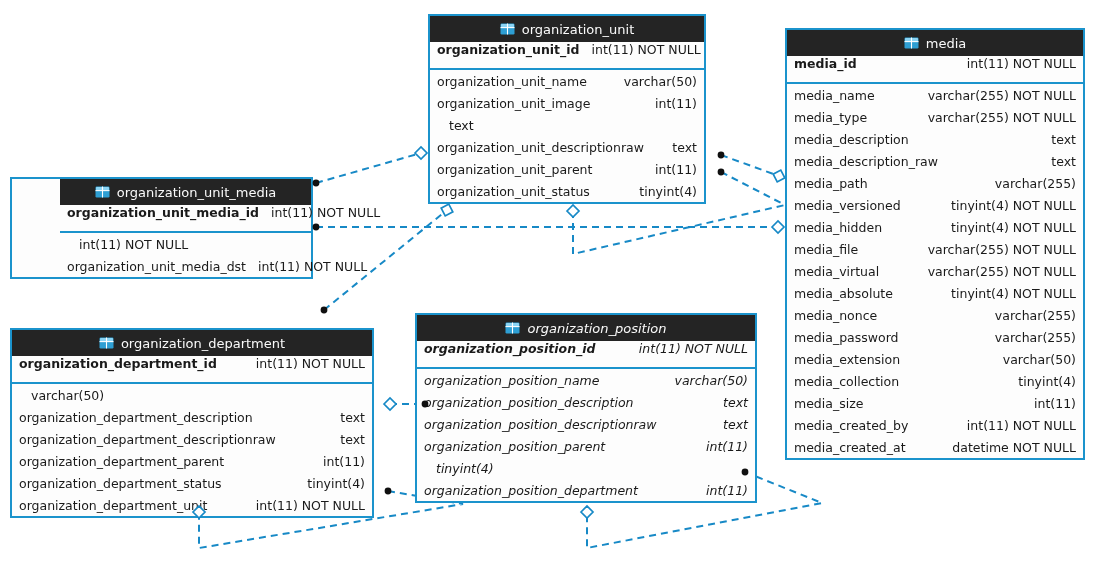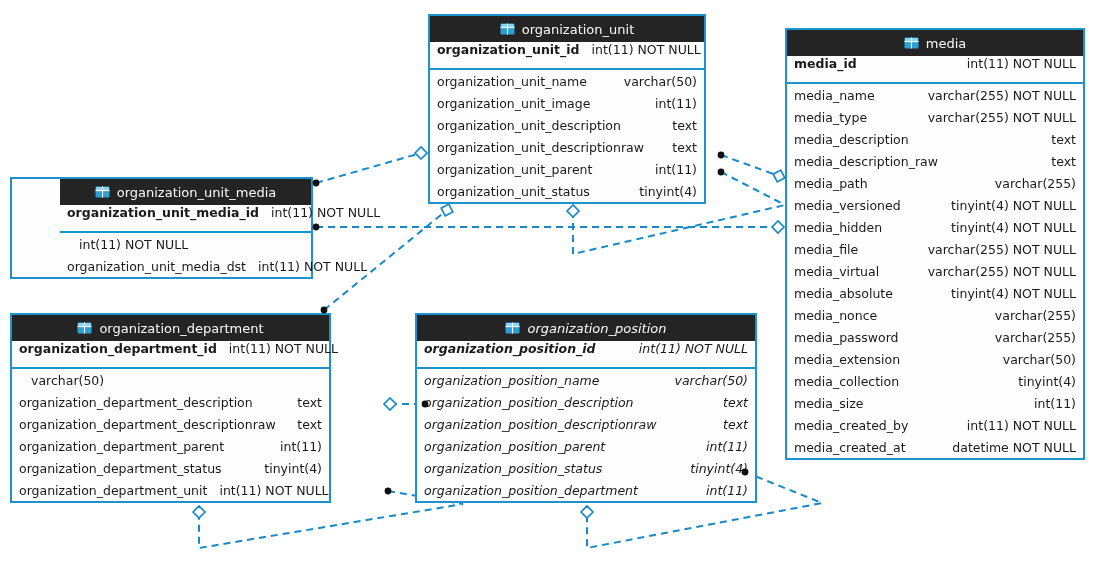--- a/index.html
+++ b/index.html
@@ -104,21 +104,20 @@
     <div>
           <div class="col-row">
             <span class="col-name">organization_unit_name</span>
             <span class="col-type">varchar(50)</span>
           </div>
           <div class="col-row">
             <span class="col-name">organization_unit_image</span>
             <span class="col-type">int(11)</span>
           </div>
           <div class="col-row">
-            <span class="col-name">organization_unit_description</span>
             <span class="col-type">text</span>
           </div>
           <div class="col-row">
             <span class="col-name">organization_unit_descriptionraw</span>
             <span class="col-type">text</span>
           </div>
           <div class="col-row">
             <span class="col-name">organization_unit_parent</span>
             <span class="col-type">int(11)</span>
           </div>
@@ -234,21 +233,21 @@
     <div>
           <div class="col-row">
             <span class="col-type">int(11) NOT NULL</span>
           </div>
           <div class="col-row">
             <span class="col-name">organization_unit_media_dst</span>
             <span class="col-type">int(11) NOT NULL</span>
           </div>
         </div>
   </div>
-      <div class="db-table" style="left: 10px; top: 313px; width: 321px;">
+      <div class="db-table" style="left: 10px; top: 328px; width: 364px;">
     <div class="tbl-header">
       <span class="tbl-icon">
         <svg width="15" height="12" viewBox="0 0 15 12">
           <rect x="0.5" y="0.5" width="14" height="11" rx="1.2" fill="#2e9fd4"></rect>
           <rect x="1" y="1" width="13" height="3.2" rx="0.8" fill="#8ad4f5"></rect>
           <line x1="0.5" y1="4.6" x2="14.5" y2="4.6" stroke="#ffffff" stroke-width="1.1"></line>
           <line x1="7.5" y1="0.5" x2="7.5" y2="11.5" stroke="#ffffff" stroke-width="1.1"></line>
         </svg>
       </span>
       <span>organization_department</span>
@@ -310,21 +309,20 @@
           </div>
           <div class="col-row">
             <span class="col-name">organization_position_descriptionraw</span>
             <span class="col-type">text</span>
           </div>
           <div class="col-row">
             <span class="col-name">organization_position_parent</span>
             <span class="col-type">int(11)</span>
           </div>
           <div class="col-row">
-            <span class="col-name">organization_position_status</span>
             <span class="col-type">tinyint(4)</span>
           </div>
           <div class="col-row">
             <span class="col-name">organization_position_department</span>
             <span class="col-type">int(11)</span>
           </div>
         </div>
   </div>
     </div>
   <svg id="glyphs" xmlns="http://www.w3.org/2000/svg">

